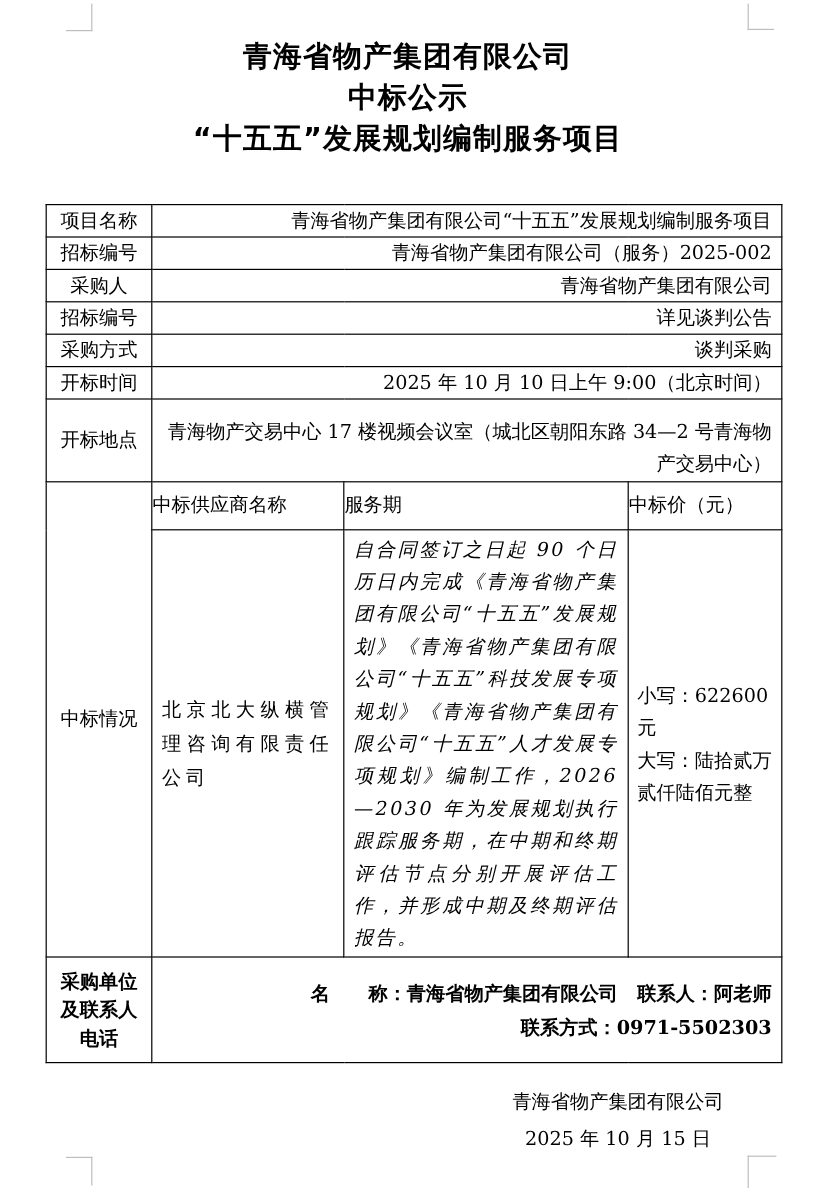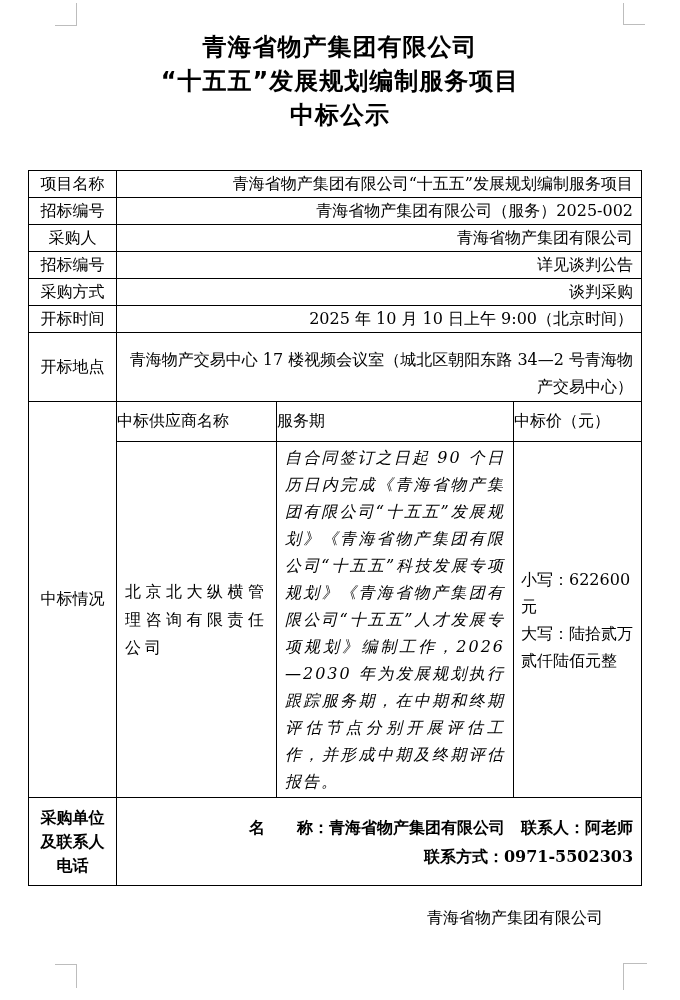--- a/index.html
+++ b/index.html
@@ -25,21 +25,21 @@
     text-align: center;
     font-family: "DejaVu Sans", "Liberation Sans", sans-serif;
     font-weight: 700;
     font-size: 24px;
     line-height: 34px;
     letter-spacing: 1px;
   }
 
   
   table.doc {
-    position: absolute; left: 28px; top: 170px;
+    position: absolute; left: 38px; top: 170px;
     width: 613px;
     border-collapse: collapse;
     table-layout: fixed;
   }
   table.doc td { border: 1px solid #000; font-size: 16px; vertical-align: middle; overflow: hidden; }
   td.lbl { text-align: center; padding: 0 2px; }
   td.val { text-align: right; padding: 1px 8px; }
   tr.r-std   { height: 27px; }
   tr.r-place { height: 57px; }
   tr.r-head  { height: 40px; }
@@ -68,22 +68,22 @@
 </head>
 <body>
 
 <div class="crop crop-tl"></div>
 <div class="crop crop-tr"></div>
 <div class="crop crop-bl"></div>
 <div class="crop crop-br"></div>
 
 <div class="title">
   <div>青海省物产集团有限公司</div>
+  <div>中标公示</div>
   <div>“十五五”发展规划编制服务项目</div>
-  <div>中标公示</div>
 </div>
 
 <table class="doc">
   <colgroup>
       <col style="width:88px">
       <col style="width:160px">
       <col style="width:237px">
       <col style="width:128px">
     </colgroup>
 
@@ -141,13 +141,14 @@
     <td class="val" colspan="3">
       <div class="contact-line">名　　称：青海省物产集团有限公司　联系人：阿老师</div>
       <div class="contact-line">联系方式：0971-5502303</div>
     </td>
   </tr>
 </tbody>
   </table>
 
 <div class="footer">
   <div>青海省物产集团有限公司</div>
+  <div>2025 年 10 月 15 日</div>
 </div>
 
 </body></html>

